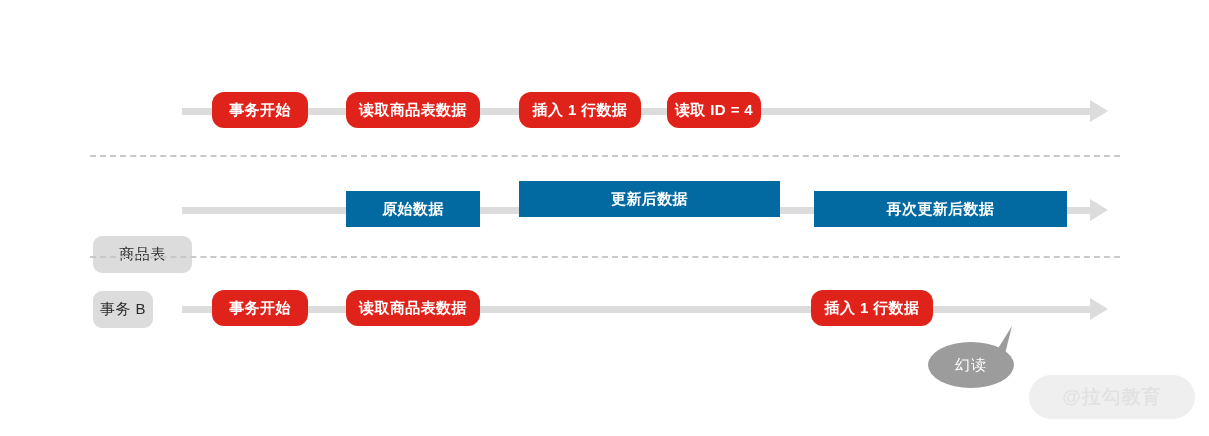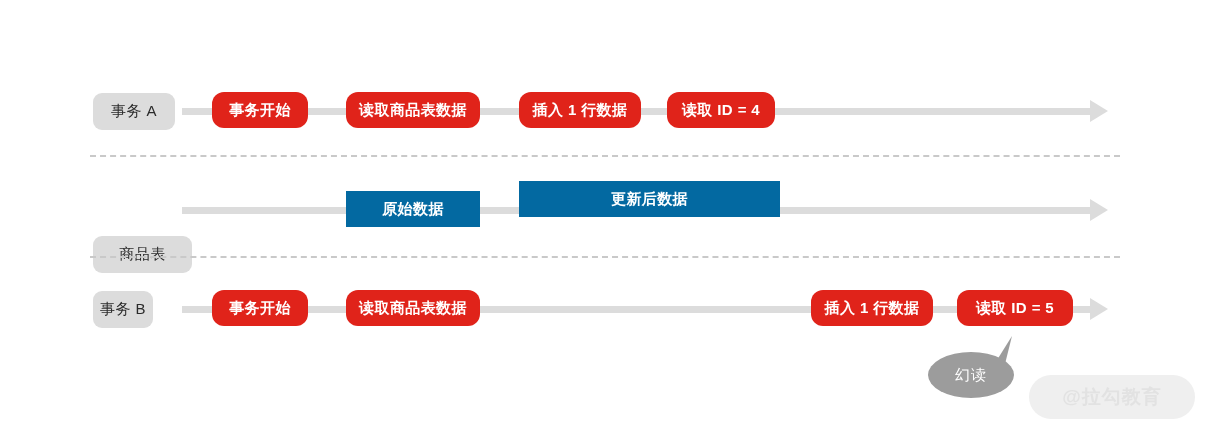--- a/index.html
+++ b/index.html
@@ -78,68 +78,67 @@
   }
 </style>
 </head>
 <body>
 
 <div id="stage">
 
   <div class="track" style="left:182px;top:108px;width:908px;"></div>
   <div class="track-arrow" style="left:1090px;top:100px;"></div>
 
-  <div class="row-label" style="left:93px;top:93px;width:82px;height:37px;">事务 A</div>
 
   <div class="box red" style="left:212px;top:92px;width:96px;height:36px;">事务开始</div>
 
   <div class="box red" style="left:346px;top:92px;width:134px;height:36px;">读取商品表数据</div>
 
   <div class="box red" style="left:519px;top:92px;width:122px;height:36px;">插入 1 行数据</div>
 
-  <div class="box red" style="left:667px;top:92px;width:108px;height:36px;">读取 ID = 4</div>
+  <div class="box red" style="left:667px;top:92px;width:94px;height:36px;">读取 ID = 4</div>
 
   <div class="divider" style="left:90px;top:155px;width:1030px;"></div>
 
   <div class="track" style="left:182px;top:207px;width:908px;"></div>
   <div class="track-arrow" style="left:1090px;top:199px;"></div>
 
   <div class="row-label" style="left:93px;top:192px;width:99px;height:37px;margin-top:44px;">商品表</div>
 
   <div class="box salmon" style="left:346px;top:191px;width:134px;height:36px;">原始数据</div>
 
   <div class="box salmon" style="left:519px;top:181px;width:261px;height:36px;">更新后数据</div>
 
+  <div class="box salmon" style="left:814px;top:191px;width:253px;height:36px;">再次更新后数据</div>
 
   <div class="divider" style="left:90px;top:256px;width:1030px;"></div>
 
   <div class="track" style="left:182px;top:306px;width:908px;"></div>
   <div class="track-arrow" style="left:1090px;top:298px;"></div>
 
   <div class="row-label" style="left:93px;top:291px;width:60px;height:37px;">事务 B</div>
 
   <div class="box red" style="left:212px;top:290px;width:96px;height:36px;">事务开始</div>
 
   <div class="box red" style="left:346px;top:290px;width:134px;height:36px;">读取商品表数据</div>
 
   <div class="box red" style="left:811px;top:290px;width:122px;height:36px;">插入 1 行数据</div>
 
-  <div class="box red" style="left:957px;top:290px;width:116px;height:36px;">读取 ID = 5</div>
 
   <div class="varrow down" style="left:573px;top:128px;width:14px;height:63px;"></div>
 
   <div class="varrow up" style="left:726px;top:128px;width:14px;height:63px;"></div>
 
   <div class="varrow up" style="left:406px;top:227px;width:14px;height:63px;"></div>
 
   <div class="varrow up" style="left:879px;top:227px;width:14px;height:63px;"></div>
 
   <div class="varrow down" style="left:1012px;top:227px;width:14px;height:63px;"></div>
 
-  <div class="callout" style="left:928px;top:334px;width:130px;height:70px;">
+  <div class="callout" style="left:928px;top:324px;width:130px;height:70px;">
     <svg width="130" height="70" viewBox="0 0 130 70" style="position:absolute;left:0;top:0;">
       <path d="M 64 34 L 84 2 L 74 42 Z" fill="#9C9C9C"></path>
     </svg>
     <div class="bubble">幻读</div>
   </div>
 
   <div class="watermark" style="left:1029px;top:375px;width:166px;height:44px;">@拉勾教育</div>
 
 </div>
 

